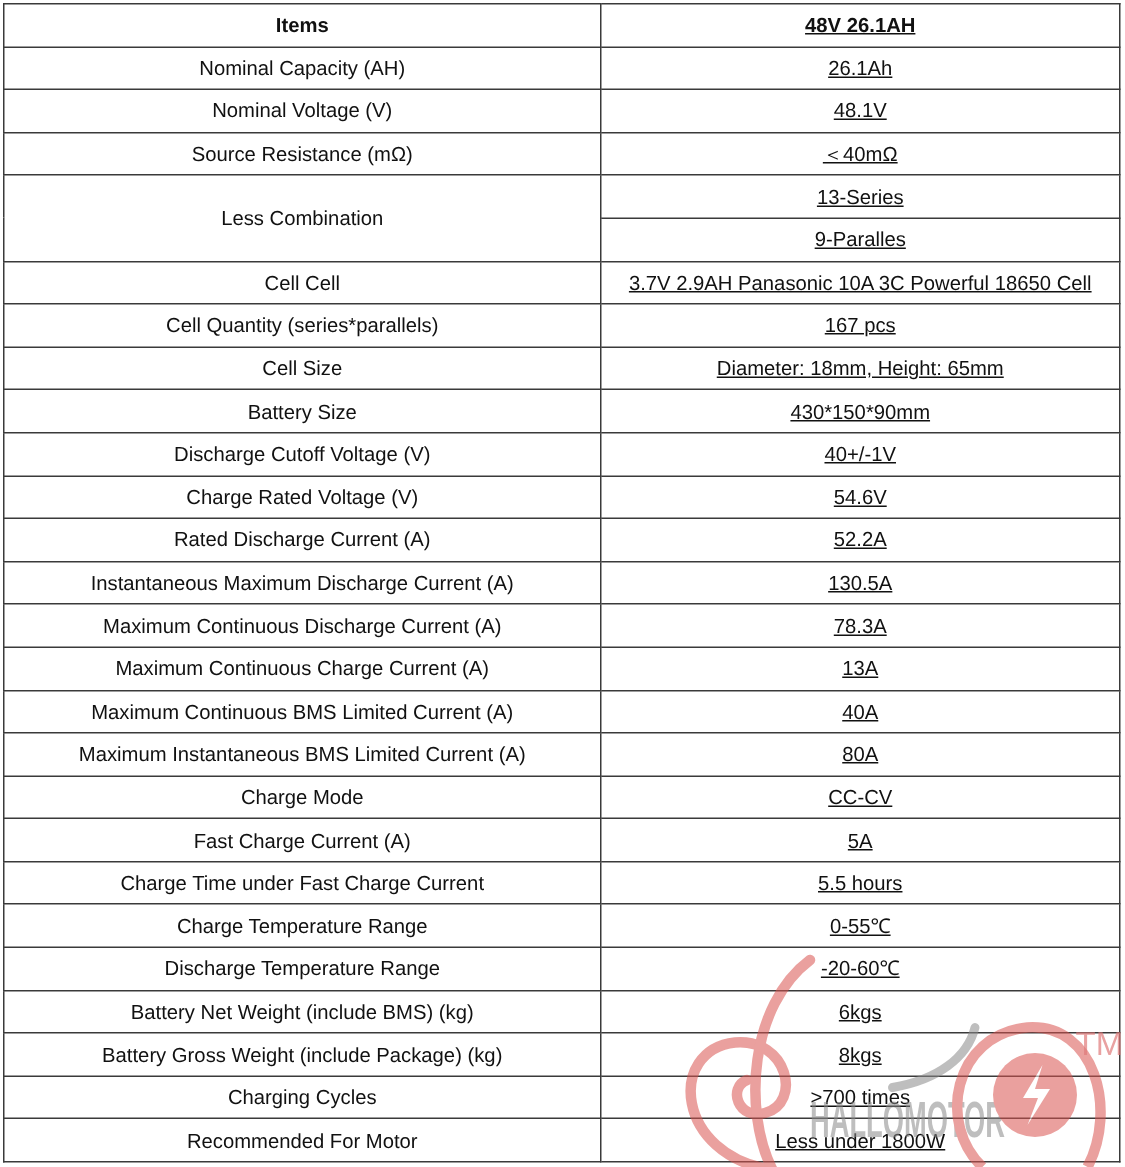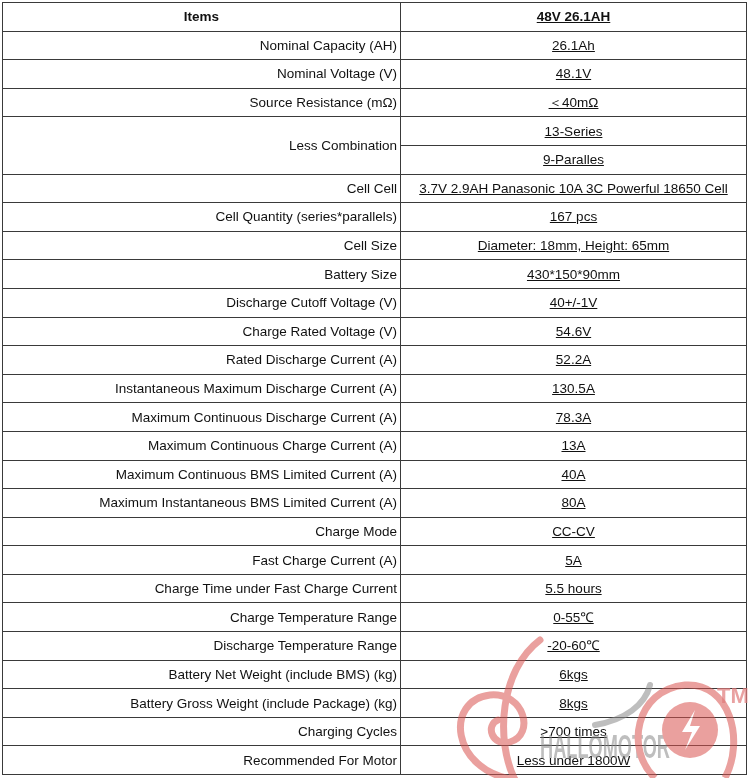--- a/index.html
+++ b/index.html
@@ -31,39 +31,39 @@
     line-height: 27px;
     white-space: nowrap;
     overflow: hidden;
   }
   .spec-table th {
     font-weight: bold;
     text-align: center;
   }
   .col-item { width: 391px; text-align: left; }
   .col-val { text-align: center; text-decoration: underline; }
-  .spec-table td.col-item { text-align: right; }
+  .spec-table td.col-item { text-align: center; }
   .spec-table td.col-val { text-align: center; }
 
   
   .watermark {
     position: absolute;
     left: 440px;
     top: 630px;
     width: 310px;
     height: 148px;
     pointer-events: none;
     opacity: 0.55;
   }
   .tm {
     position: absolute;
     left: 717px;
     top: 683px;
     font-size: 22px;
-    font-weight: bold;
+    font-weight: normal;
     color: #e07a7a;
     opacity: 0.7;
     pointer-events: none;
   }
 </style>
 </head>
 <body>
 
 <table class="spec-table">
   <thead>

